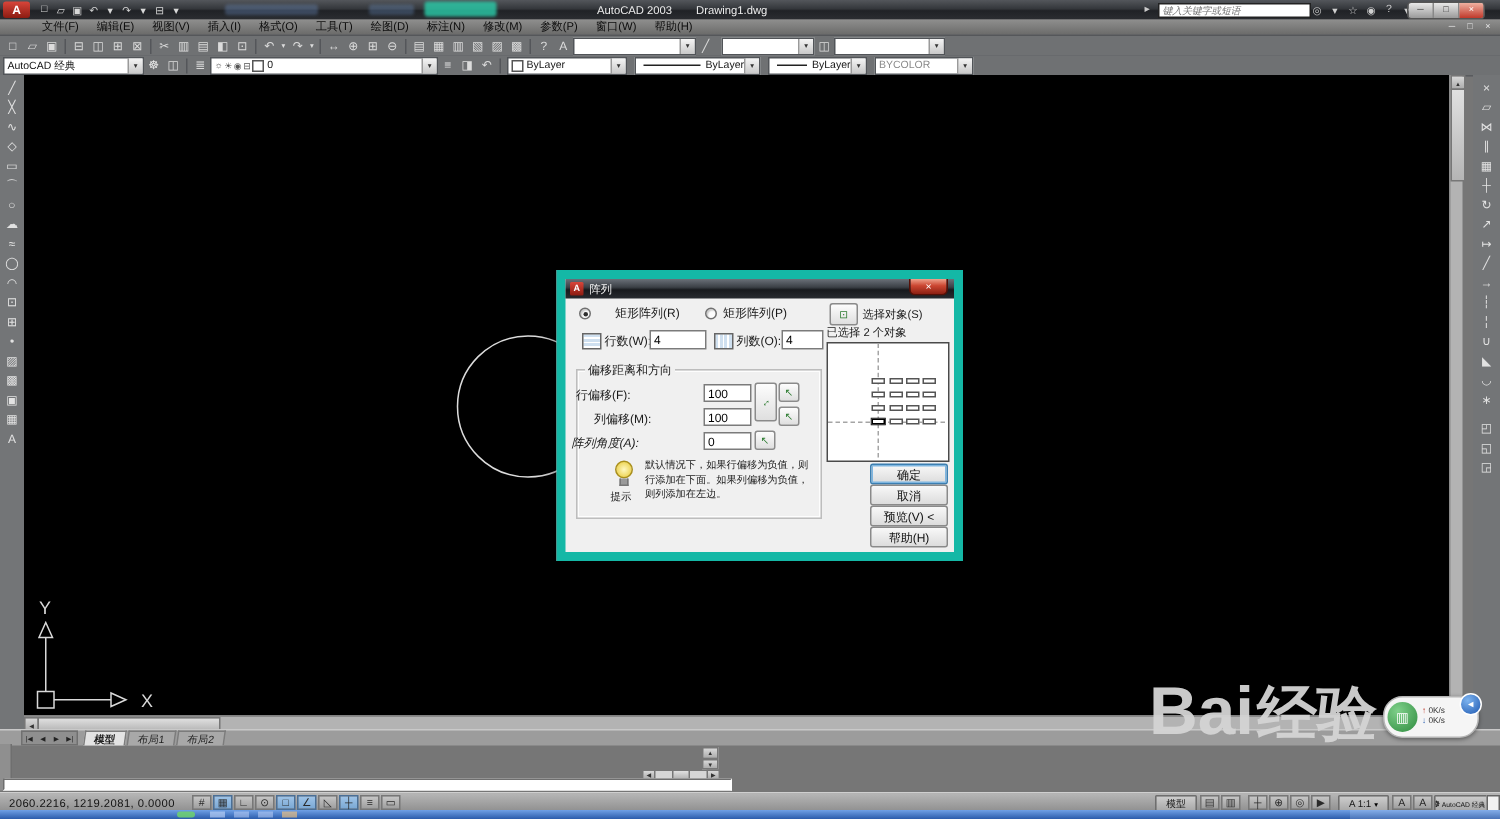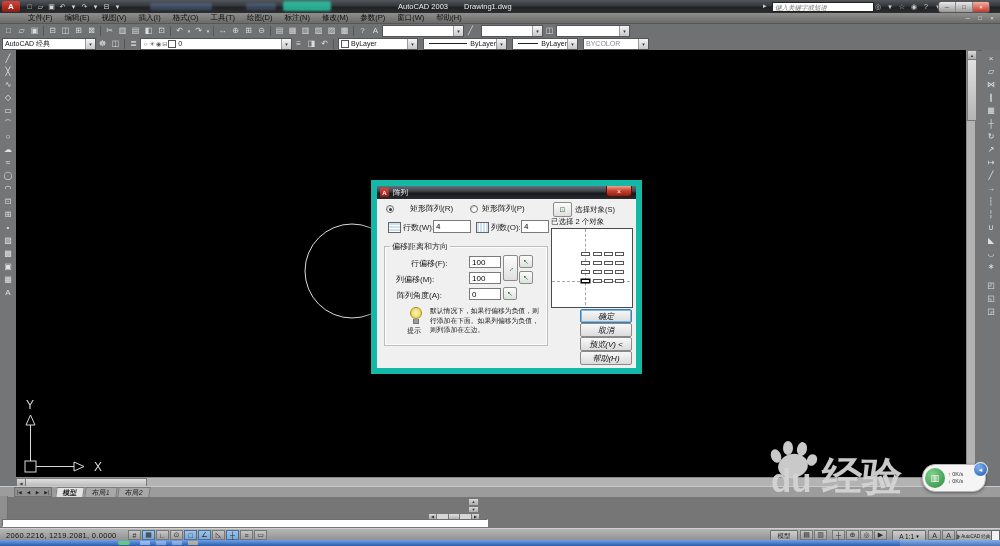--- a/index.html
+++ b/index.html
@@ -72,21 +72,21 @@
   .radio.sel::after{content:"";display:block;width:3px;height:3px;margin:1.5px;border-radius:50%;background:#2f2f2f;}
   .field{background:#fff;border:1px solid #7b7b7b;font-size:8px;color:#000;padding:0 2px;box-sizing:border-box;}
   .rowsicon{width:11px;height:9px;border:1px solid #666;background:
     repeating-linear-gradient(#cfe0f0 0,#cfe0f0 2px,#fff 2px,#fff 3px);}
   .colsicon{width:11px;height:9px;border:1px solid #666;background:
     repeating-linear-gradient(90deg,#cfe0f0 0,#cfe0f0 2px,#fff 2px,#fff 3px);}
   .groupbox{border:1px solid #bdbdbd;box-shadow:inset 0 0 0 1px #fdfdfd;}
   .pickbtn{background:linear-gradient(#fdfdfd,#dfdfdf);border:1px solid #8b8b8b;border-radius:2px;
     display:flex;align-items:center;justify-content:center;font-size:7px;color:#2f7d33;}
   .dbtn{background:linear-gradient(#f8f8f8,#dcdcdc);border:1px solid #8a8a8a;border-radius:2px;
-    font-size:8px;color:#111;display:flex;align-items:center;justify-content:center;font-style:italic;}
+    font-size:8px;color:#111;display:flex;align-items:center;justify-content:center;}
   .dbtn.def{border-color:#3c7fb1;box-shadow:inset 0 0 0 1px #7fb6e0;}
   .preview{background:#fff;border:1px solid #4a4a4a;}
   .prect{position:absolute;width:9px;height:4px;border:1px solid #555;background:#fff;box-sizing:border-box;}
   .prect.src{border-color:#000;border-width:1px;box-shadow:0 0 0 .5px #000;}
   .dashh{border-top:1px dashed #a5a5a5;height:0;}
   .dashv{border-left:1px dashed #a5a5a5;width:0;}
   .bulb{width:10px;height:10px;border-radius:50%;background:radial-gradient(#fff8c0,#e8c832);border:1px solid #a98f1d;}
   .bulbbase{width:4px;height:4px;background:#9a9a9a;margin:0 auto;border:1px solid #777;border-top:none;}
   .tiptext{font-size:6.8px;color:#1a1a1a;line-height:1.4;}
   
@@ -391,32 +391,32 @@
     <div class="ab rowsicon" style="left:11px;top:36px;"></div>
     <div class="ab dlabel" style="left:26px;top:36px;">行数(W):</div>
     <input class="ab field" style="left: 56px; top: 34px; width: 38px; height: 13px;" value="4">
     <div class="ab colsicon" style="left:99px;top:36px;"></div>
     <div class="ab dlabel" style="left:114px;top:36px;">列数(O):</div>
     <input class="ab field" style="left: 144px; top: 34px; width: 28px; height: 13px;" value="4">
 
     <div class="ab groupbox" style="left:7px;top:60px;width:162px;height:98px;"></div>
     <div class="ab dlabel" style="left:13px;top:55px;background:#f0f0f0;padding:0 2px;">偏移距离和方向</div>
 
-    <div class="ab dlabel" style="left:34px;top:72px;text-align:center;">行偏移(F):</div>
+    <div class="ab dlabel" style="left:7px;top:72px;text-align:center;">行偏移(F):</div>
     <input class="ab field" style="left: 92px; top: 70px; width: 32px; height: 12px;" value="100">
     <div class="ab pickbtn" style="left:126px;top:69px;width:13px;height:24px;">
       <span style="transform:rotate(-45deg);">↔</span>
     </div>
     <div class="ab pickbtn" style="left:142px;top:69px;width:12px;height:11px;">↖</div>
 
     <div class="ab dlabel" style="left:19px;top:88px;">列偏移(M):</div>
     <input class="ab field" style="left: 92px; top: 86px; width: 32px; height: 12px;" value="100">
     <div class="ab pickbtn" style="left:142px;top:85px;width:12px;height:11px;">↖</div>
 
-    <div class="ab dlabel" style="left:20px;top:104px;">阵列角度(A):</div>
+    <div class="ab dlabel" style="left:4px;top:104px;font-style:italic;">阵列角度(A):</div>
     <input class="ab field" style="left: 92px; top: 102px; width: 32px; height: 12px;" value="0">
     <div class="ab pickbtn" style="left:126px;top:101px;width:12px;height:11px;">↖</div>
 
     <div class="ab" style="left:33px;top:121px;">
       <div class="bulb"></div>
         <div class="bulbbase"></div>
     </div>
     <div class="ab dlabel" style="left:30px;top:140px;font-size:7px;">提示</div>
     <div class="ab tiptext" style="left:53px;top:120px;width:112px;">默认情况下，如果行偏移为负值，则行添加在下面。如果列偏移为负值，则列添加在左边。</div>
 
@@ -533,30 +533,21 @@
   <div class="ab taskbar">
     <div class="ab" style="left:118px;top:1px;width:12px;height:4px;background:rgba(110,210,110,.85);border-radius:2px;"></div>
     <div class="ab" style="left:140px;top:1px;width:10px;height:4px;background:rgba(210,225,255,.55);"></div>
     <div class="ab" style="left:156px;top:1px;width:10px;height:4px;background:rgba(210,225,255,.45);"></div>
     <div class="ab" style="left:172px;top:1px;width:10px;height:4px;background:rgba(210,225,255,.45);"></div>
     <div class="ab" style="left:188px;top:1px;width:10px;height:4px;background:rgba(255,200,120,.6);"></div>
     <div class="ab" style="left:900px;top:0;width:100px;height:6px;background:rgba(255,255,255,.15);"></div>
   </div>
 
   <div class="ab row wm" style="left:766px;top:438px;height:58px;align-items:flex-end;">
-    <span style="position:relative;width:54px;height:56px;display:inline-block;">
-      <svg width="54" height="56" style="position:absolute;left:0;top:0;">
-        <ellipse cx="27" cy="26" rx="15" ry="12" fill="rgba(212,212,212,.95)" transform="rotate(-12 27 26)"></ellipse>
-        <ellipse cx="10" cy="16" rx="5" ry="7" fill="rgba(212,212,212,.95)" transform="rotate(-20 10 16)"></ellipse>
-        <ellipse cx="22" cy="8" rx="5" ry="7" fill="rgba(212,212,212,.95)"></ellipse>
-        <ellipse cx="36" cy="9" rx="5" ry="7" fill="rgba(212,212,212,.95)" transform="rotate(12 36 9)"></ellipse>
-        <ellipse cx="46" cy="20" rx="5" ry="6" fill="rgba(212,212,212,.95)" transform="rotate(28 46 20)"></ellipse>
-      </svg>
-      <span style="position:absolute;left:5px;bottom:-4px;font-size:33px;font-weight:bold;">du</span>
-    </span>
+    <span style="font-size:45px;font-weight:bold;line-height:1;">Bai</span>
     <span style="font-size:40px;font-weight:bold;line-height:1;margin-left:2px;">经验</span>
   </div>
 
   <div class="ab netwidget">
     <div class="netball">▥</div>
     <div class="netrows">
       <div><span class="up">↑</span> <span>0K/s</span></div>
       <div><span class="dn">↓</span> <span>0K/s</span></div>
     </div>
     <div class="netbadge">◄</div>

